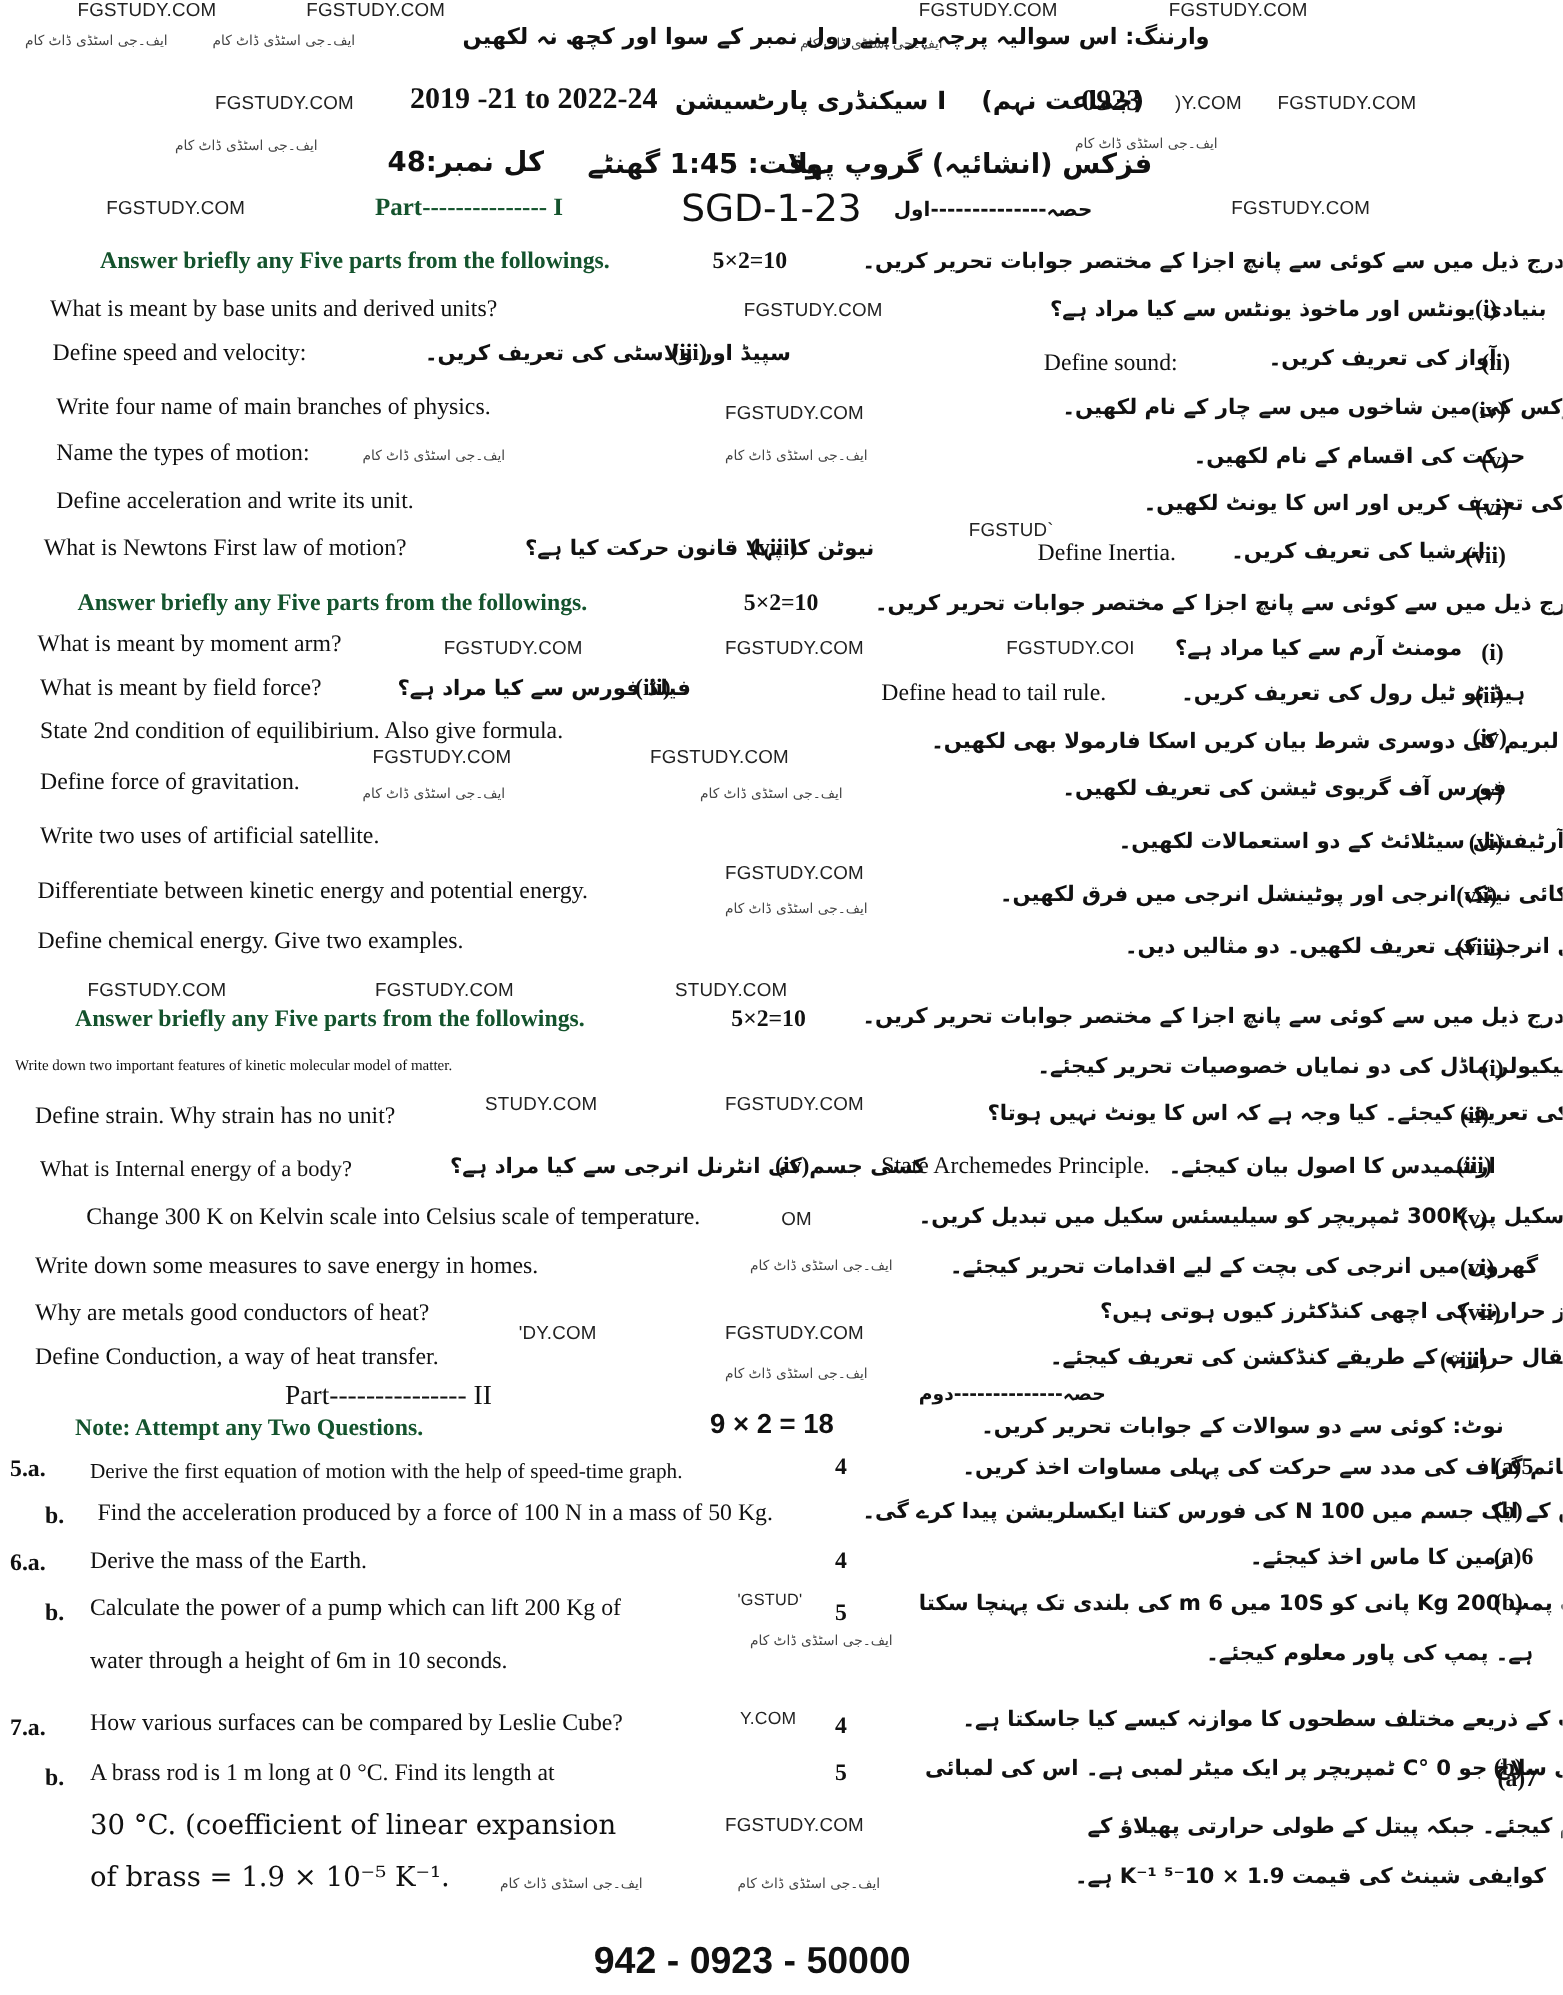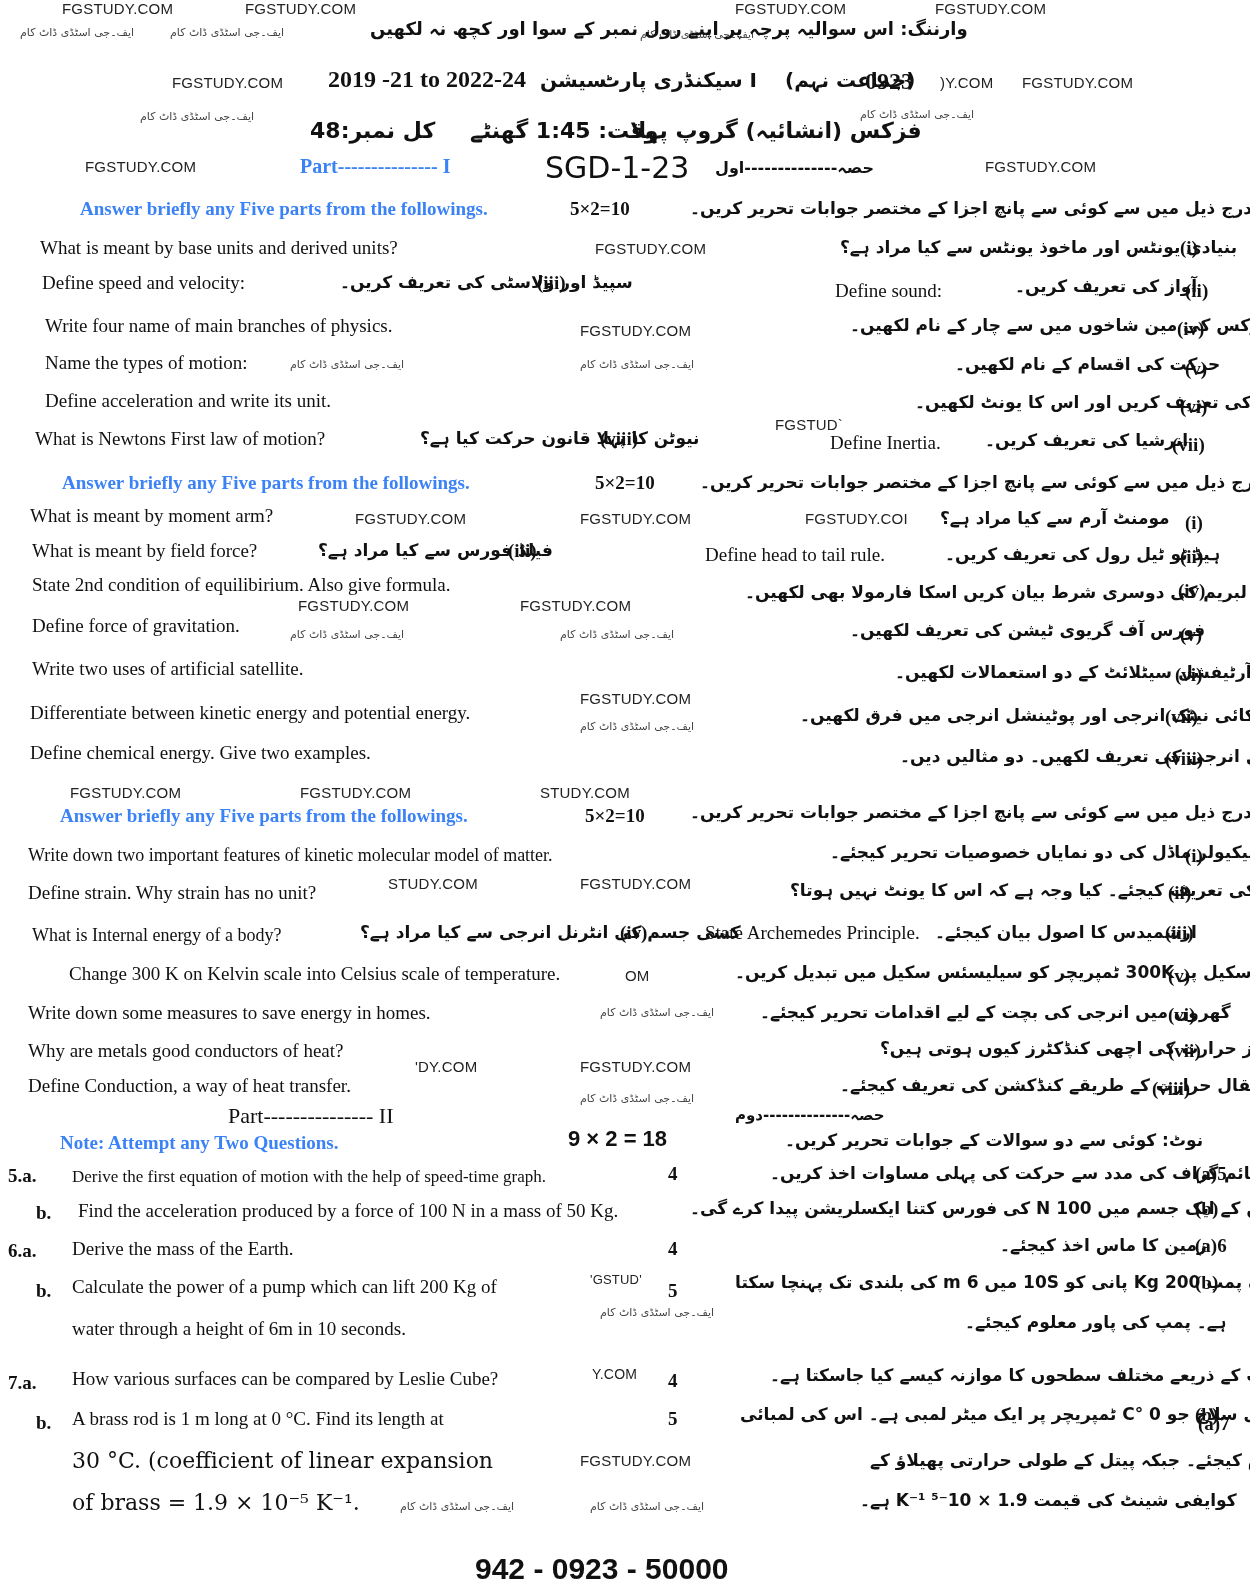--- a/index.html
+++ b/index.html
@@ -2,21 +2,21 @@
 <html><head>
 <meta charset="utf-8">
 <style>
   html, body { margin: 0; padding: 0; background: #ffffff; }
   body { width: 1250px; height: 1596px; position: relative; overflow: hidden; color: #111; font-family: "Liberation Serif", serif; }
   .abs { position: absolute; white-space: nowrap; }
   .wm { font-family: "Liberation Sans", sans-serif; font-size: 15px; color: #222; letter-spacing: 0.2px; }
   .wm-ur { font-family: "DejaVu Sans", sans-serif; font-size: 11px; color: #444; direction: rtl; }
   .ur { direction: rtl; font-family: "DejaVu Sans", sans-serif; font-size: 17px; font-weight: bold; color: #111; }
   .en { font-family: "Liberation Serif", serif; font-size: 19px; color: #111; }
-  .en-b { font-family: "Liberation Serif", serif; font-size: 19px; font-weight: bold; color: #3b82f6; }
+  .en-b { font-family: "Liberation Serif", serif; font-size: 19px; font-weight: bold; color: #14532d; }
   .num { font-family: "Liberation Serif", serif; font-size: 19px; font-weight: bold; }
   .big { font-family: "Liberation Sans", sans-serif; font-weight: bold; }
   .italic-math { font-family: "DejaVu Serif", serif; font-size: 22px; }
   .hand { font-family: "DejaVu Sans", sans-serif; font-size: 30px; font-weight: normal; }
 </style>
 </head>
 <body>
 
 <div class="abs wm" style="left:62px;top:0px;">FGSTUDY.COM</div>
 <div class="abs wm" style="left:245px;top:0px;">FGSTUDY.COM</div>
@@ -139,21 +139,21 @@
 
 <div>
   <div class="abs wm" style="left:70px;top:784px;">FGSTUDY.COM</div>
   <div class="abs wm" style="left:300px;top:784px;">FGSTUDY.COM</div>
   <div class="abs wm" style="left:540px;top:784px;">STUDY.COM</div>
 
   <div class="abs en-b" style="left:60px;top:805px;">Answer briefly any Five parts from the followings.</div>
   <div class="abs num" style="left:585px;top:805px;">5×2=10</div>
   <div class="abs ur" style="left:690px;top:802px;">سوال نمبر4۔ درج ذیل میں سے کوئی سے پانچ اجزا کے مختصر جوابات تحریر کریں۔</div>
 
-  <div class="abs en" style="left:28px;top:845px;font-size:18px;">Write down two important features of kinetic molecular model of matter.</div>
+  <div class="abs en" style="left:12px;top:845px;font-size:12px;">Write down two important features of kinetic molecular model of matter.</div>
   <div class="abs ur" style="left:830px;top:842px;">مادہ کے کائی نیٹک مالیکیولر ماڈل کی دو نمایاں خصوصیات تحریر کیجئے۔</div>
   <div class="abs num" style="left:1185px;top:845px;">(i)</div>
 
   <div class="abs en" style="left:28px;top:882px;">Define strain. Why strain has no unit?</div>
   <div class="abs wm" style="left:388px;top:875px;">STUDY.COM</div>
   <div class="abs wm" style="left:580px;top:875px;">FGSTUDY.COM</div>
   <div class="abs ur" style="left:790px;top:880px;">سٹرین کی تعریف کیجئے۔ کیا وجہ ہے کہ اس کا یونٹ نہیں ہوتا؟</div>
   <div class="abs num" style="left:1168px;top:882px;">(ii)</div>
 
   <div class="abs en" style="left:32px;top:925px;font-size:18px;">What is Internal energy of a body?</div>

